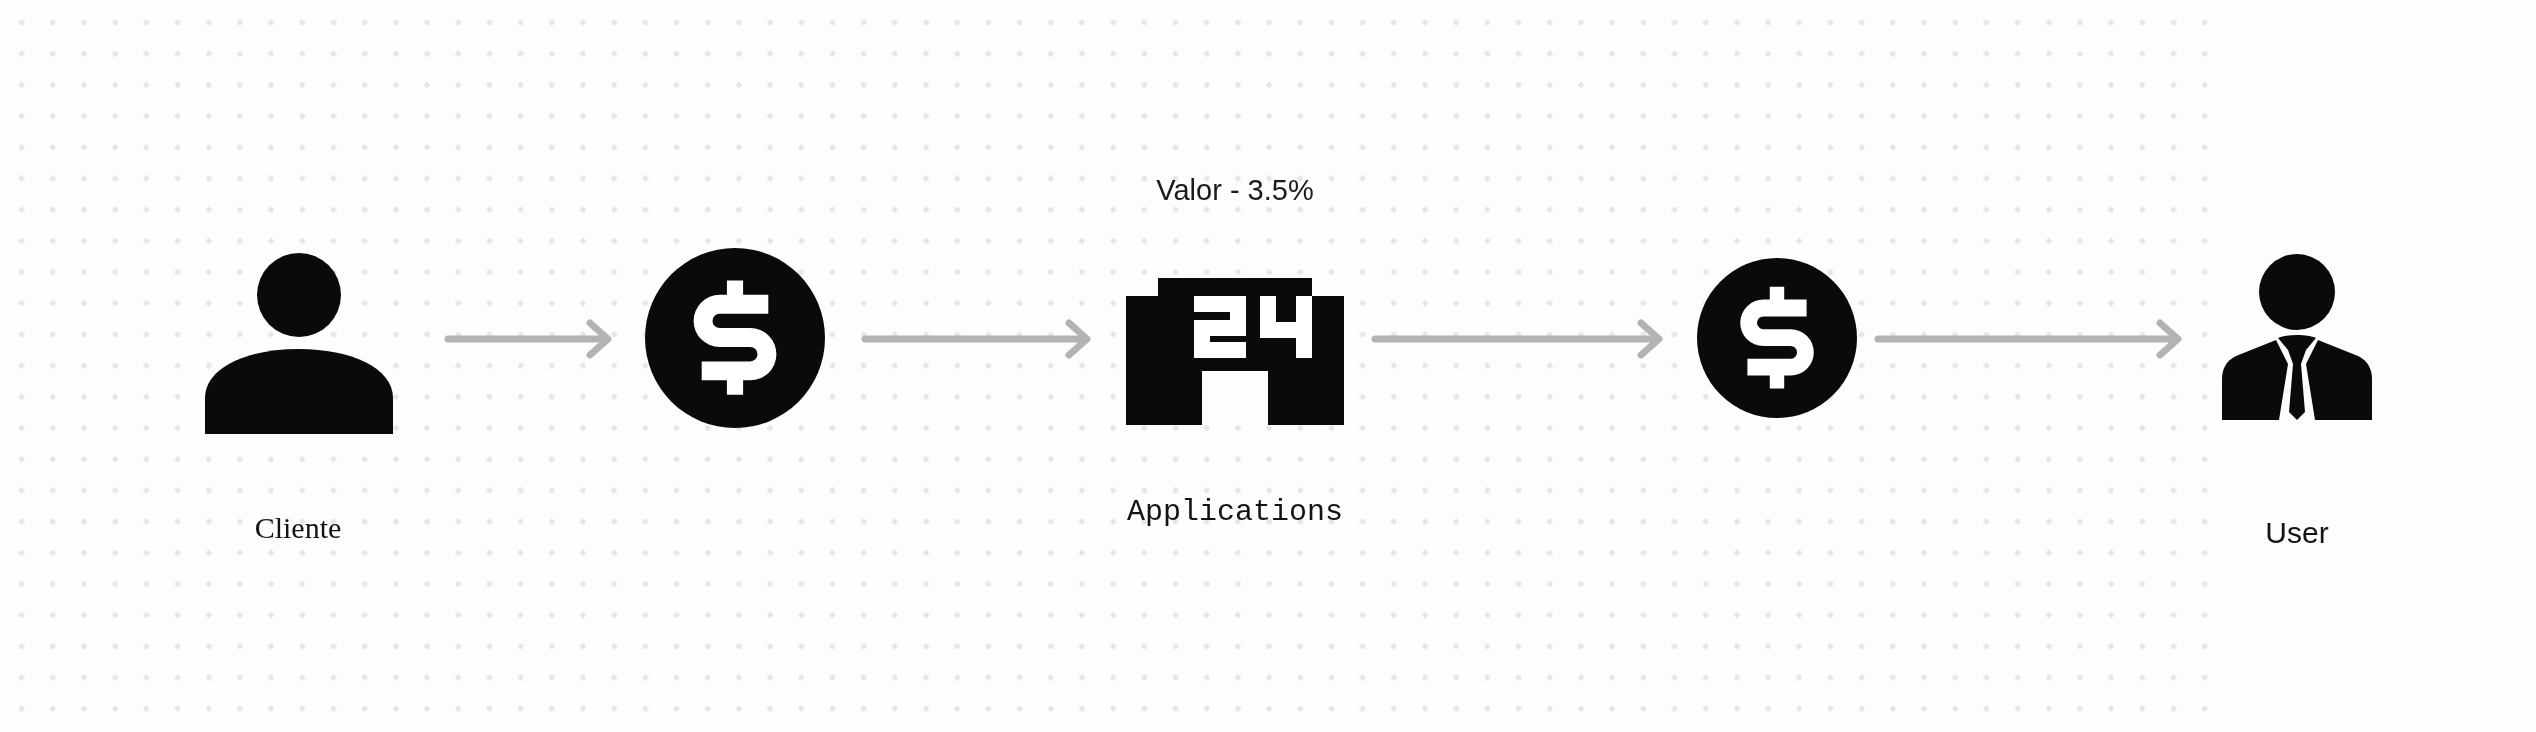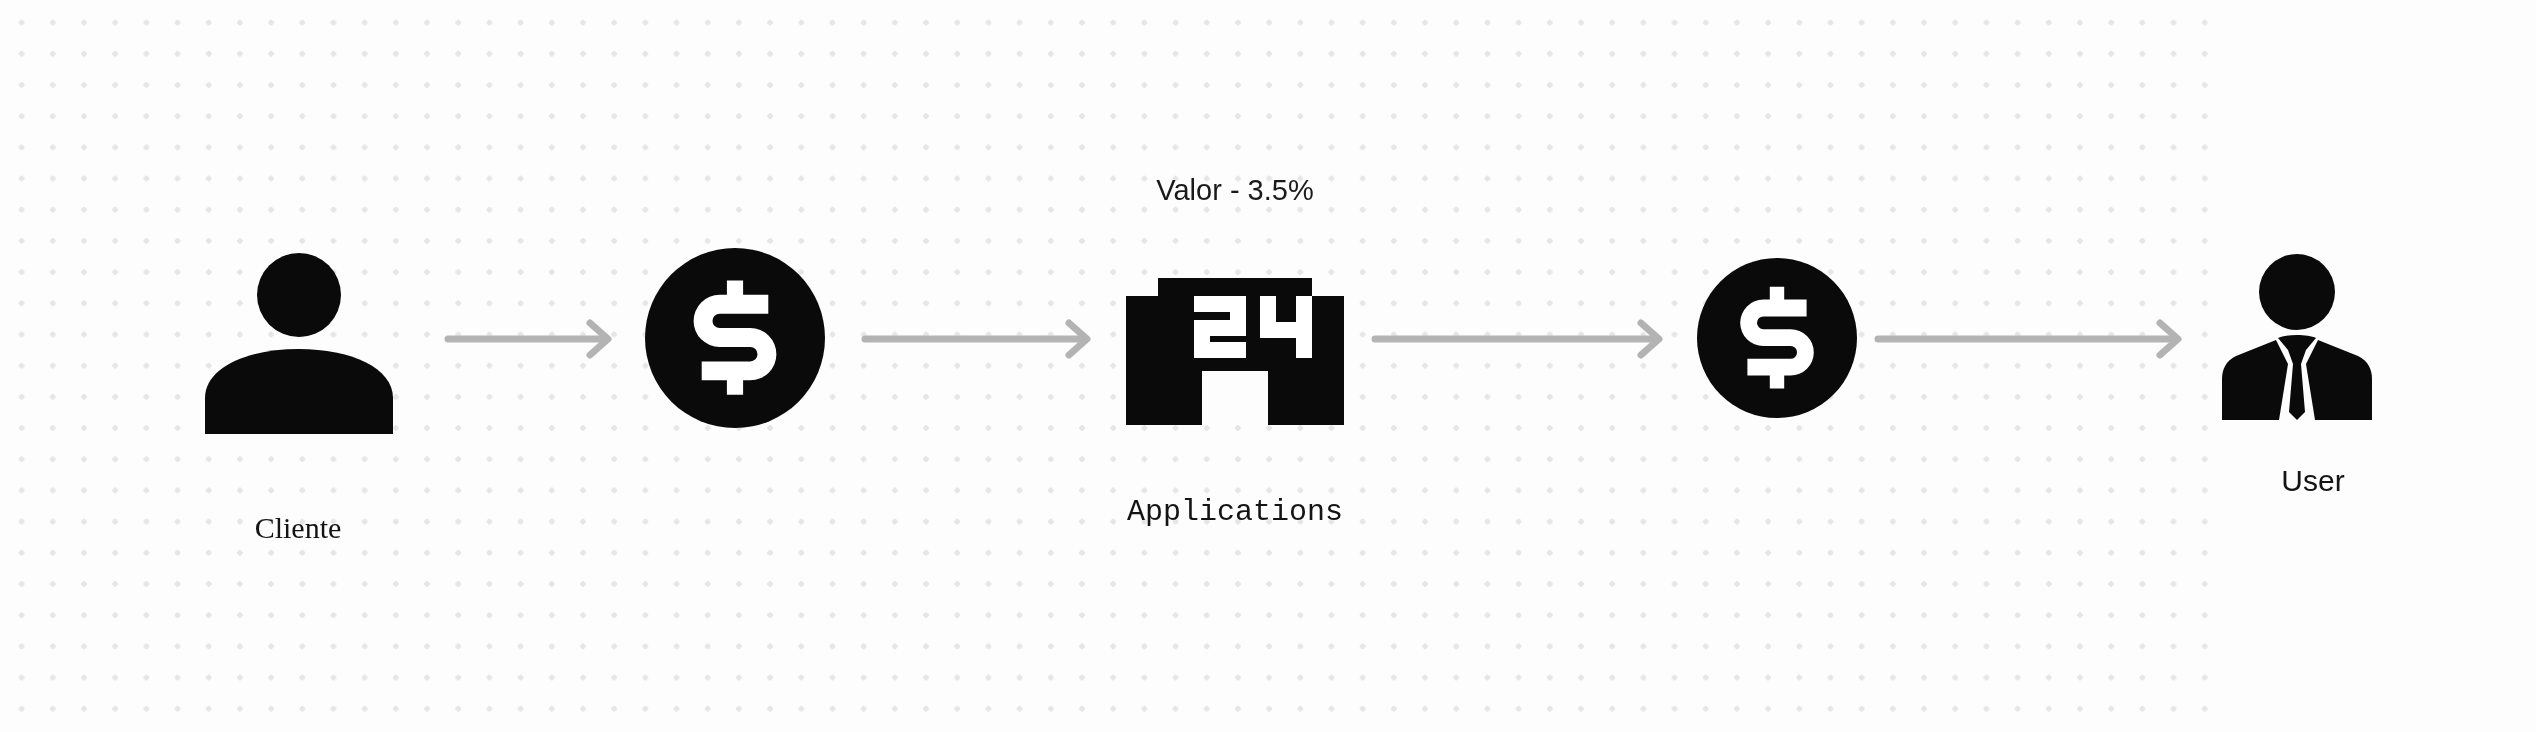--- a/index.html
+++ b/index.html
@@ -145,15 +145,15 @@
 
       <path d="M54 88 L14 104 C4 109 0 117 0 127 L0 168 L57 168 L66 112 L54 88 Z" fill="#0a0a0a"></path>
 
       <path d="M96 88 L136 104 C146 109 150 117 150 127 L150 168 L93 168 L84 112 L96 88 Z" fill="#0a0a0a"></path>
 
       <path d="M56 86 C64 82 86 82 94 86 L84 98 L66 98 Z" fill="#0a0a0a"></path>
 
       <path d="M66 98 L84 98 L79 112 L83 160 L75 168 L67 160 L71 112 Z" fill="#0a0a0a"></path>
     </svg>
   </div>
-  <div class="caption" style="left:2297px; top:466px; transform:translateX(-50%);margin-left:16px;">User</div>
+  <div class="caption" style="left:2297px; top:518px; transform:translateX(-50%);">User</div>
 
 </div>
 
 </body></html>

